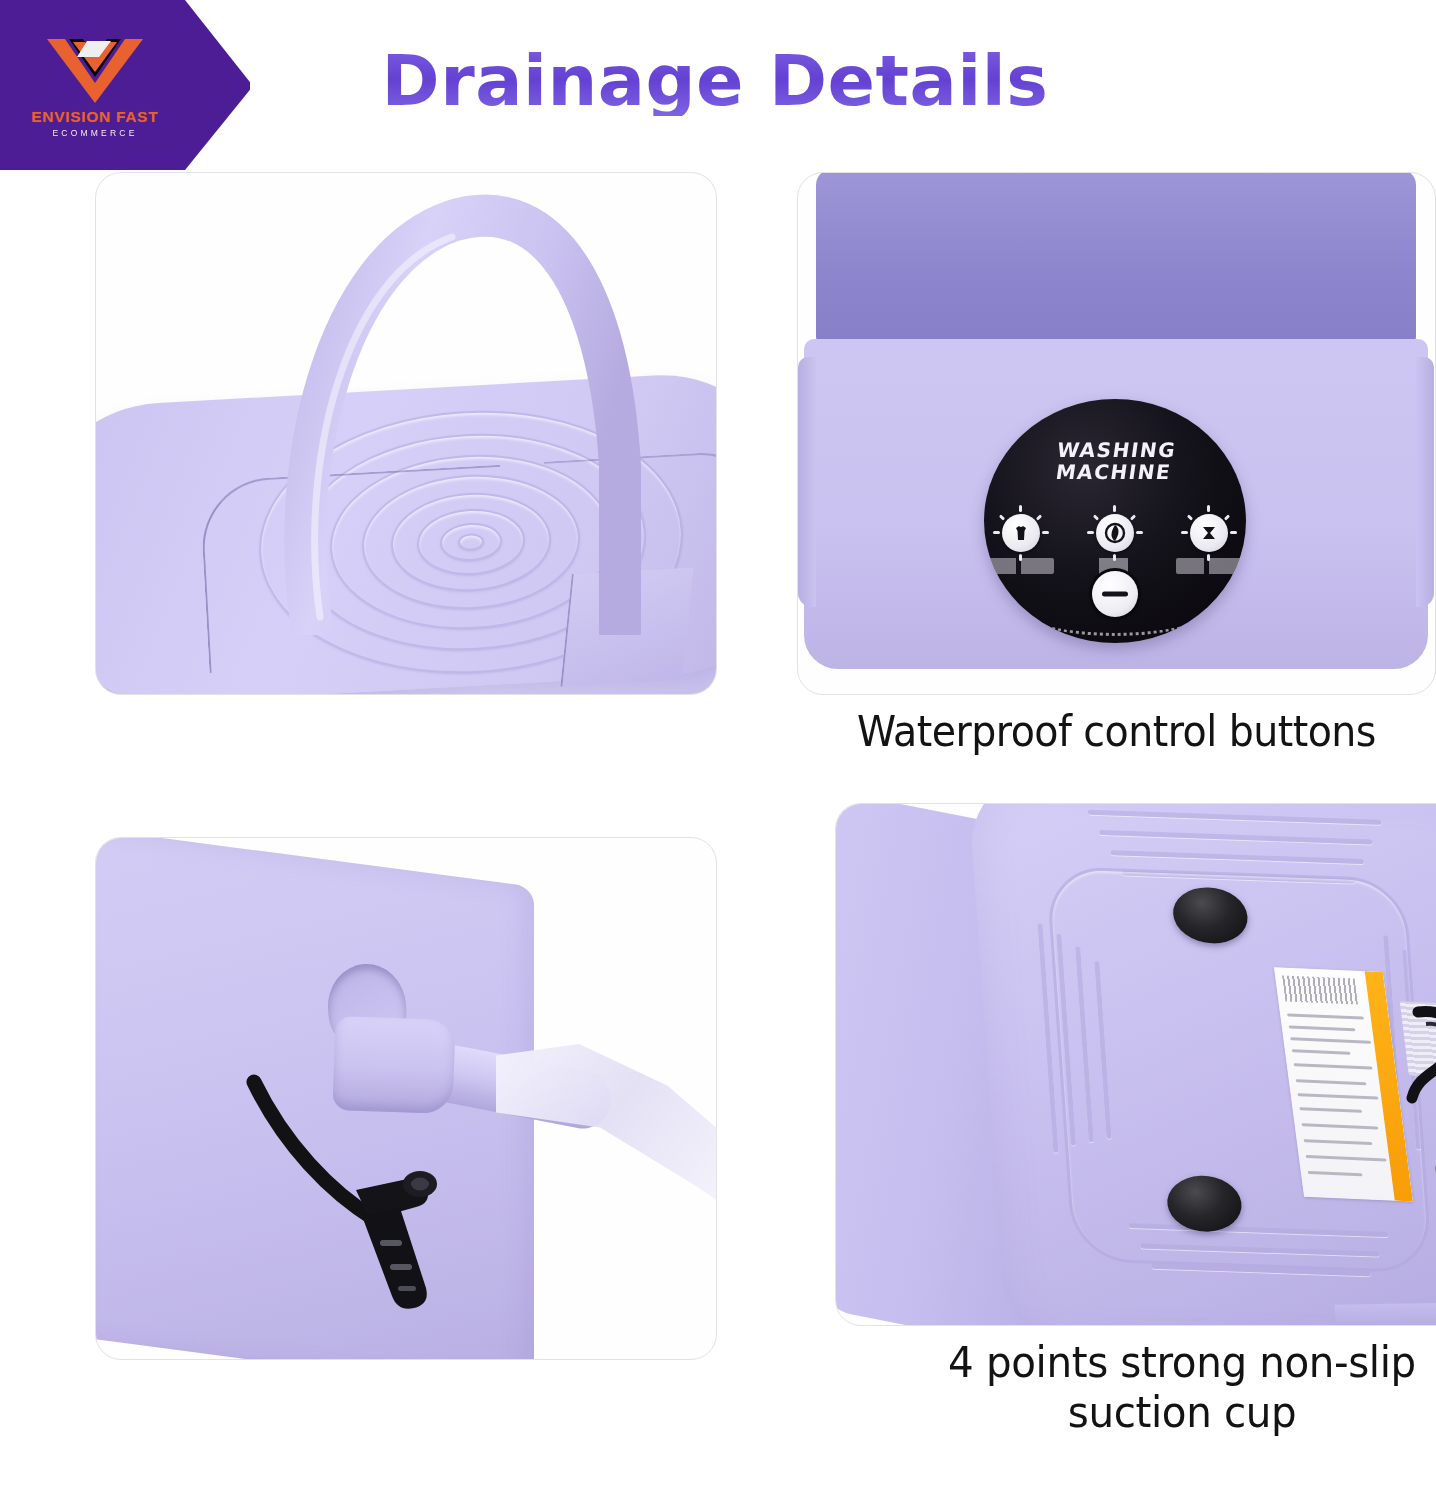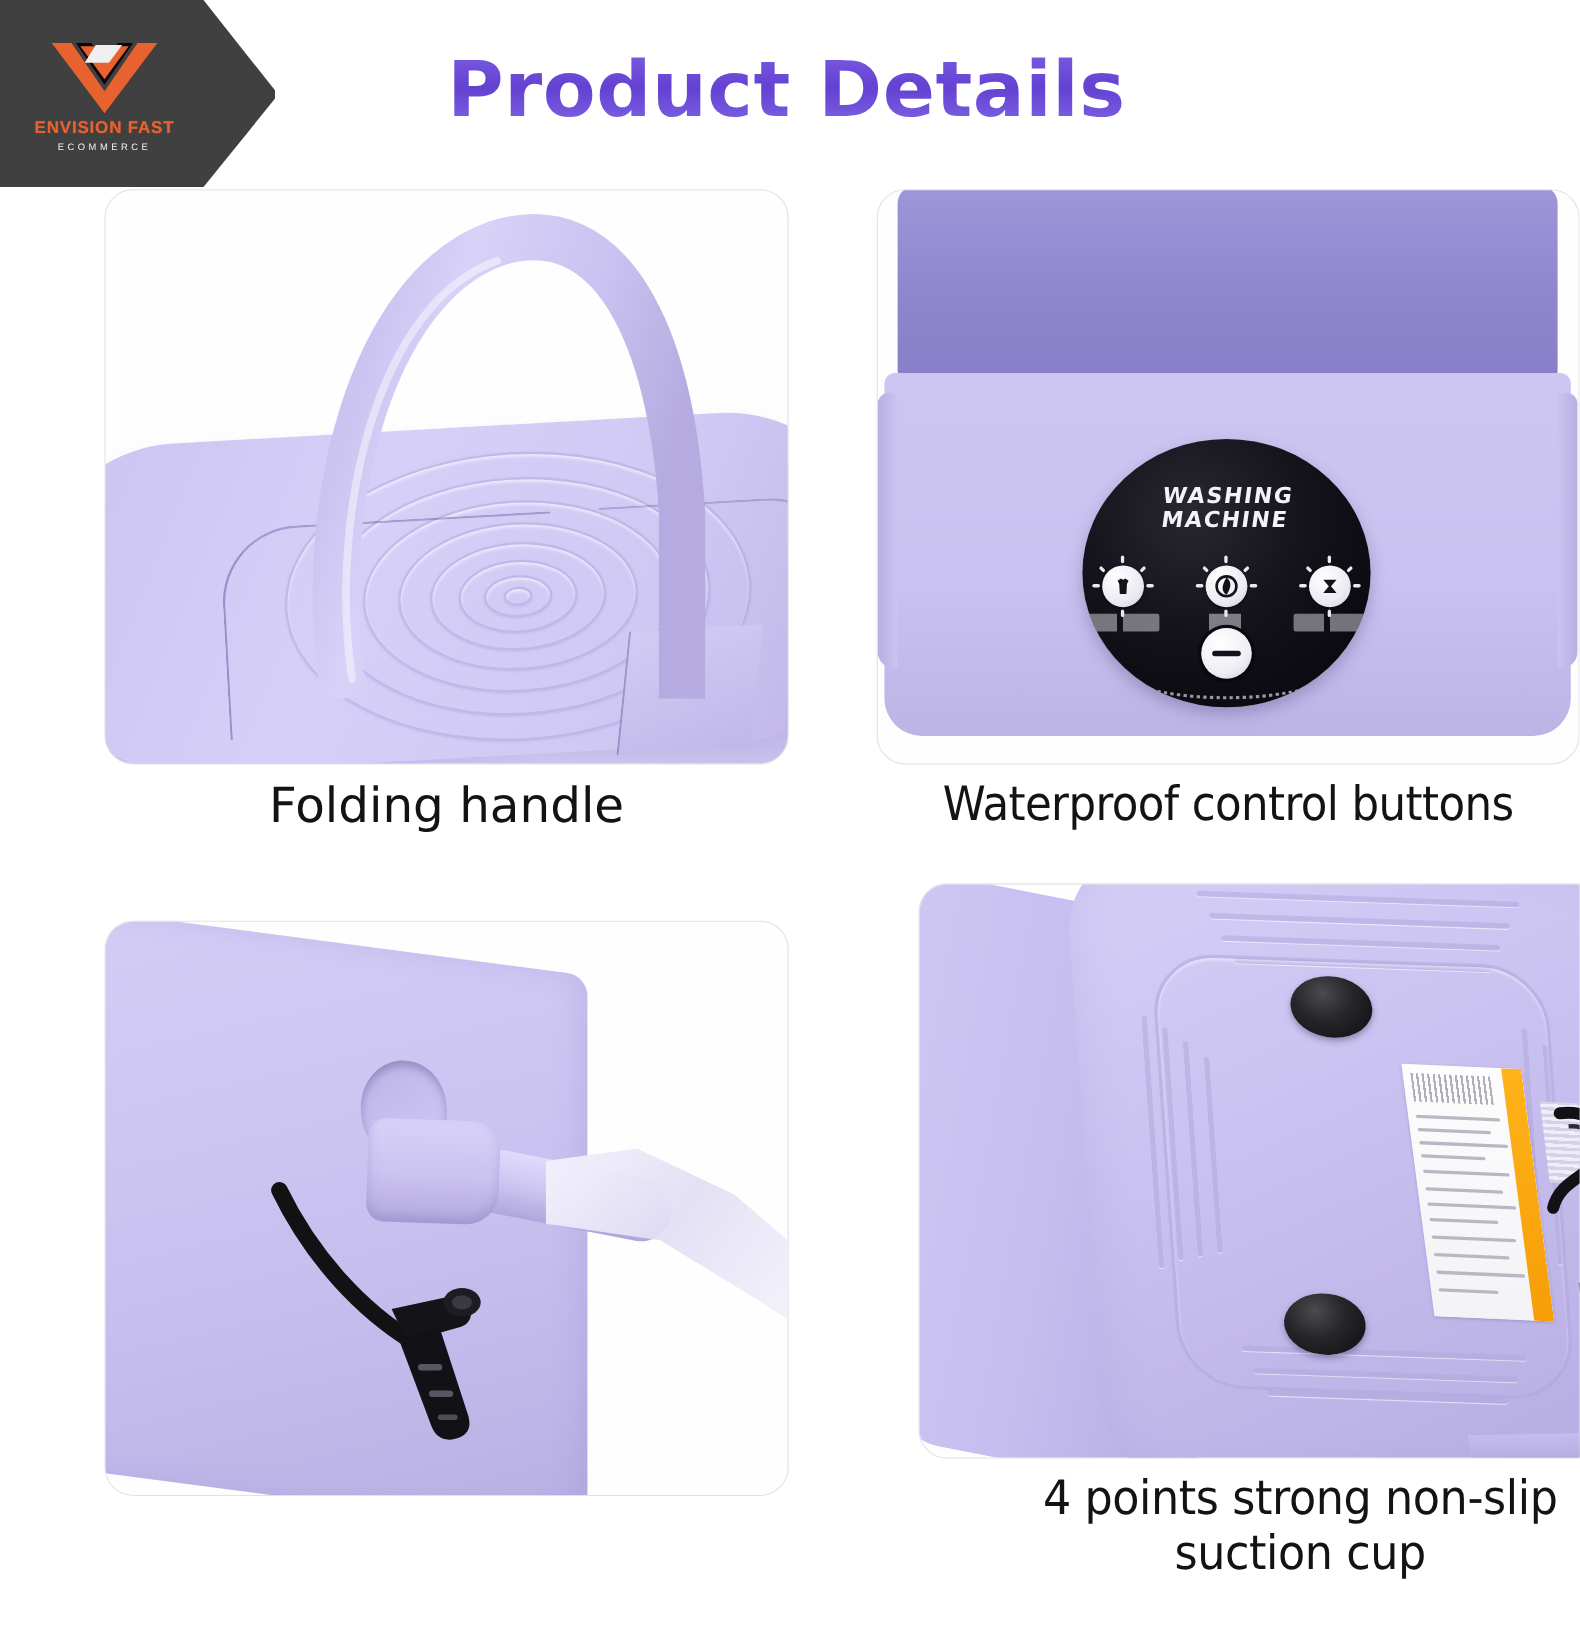--- a/index.html
+++ b/index.html
@@ -7,21 +7,21 @@
     width:1436px;height:1500px;
     background:#ffffff;
     font-family:"Liberation Sans", sans-serif;
     overflow:hidden;
     position:relative;
   }
 
   
   .brand-banner{
     position:absolute;left:0;top:0;width:250px;height:170px;
-    background:#404040;
+    background:#4c1d95;
     clip-path:polygon(0 0, 185px 0, 253px 86px, 185px 170px, 0 170px);
     overflow:hidden;
   }
   .brand-inner{
     position:absolute;left:0;top:0;width:190px;height:170px;
     display:flex;flex-direction:column;align-items:center;justify-content:center;
   }
   .logo-mark{position:relative;width:104px;height:70px;margin-top:2px;}
   .logo-mark svg{display:block;width:104px;height:70px;}
   .brand-name{
@@ -326,21 +326,21 @@
         <polygon points="26,4 40,4 52,22 64,4 78,4 52,42" fill="#0a0607"></polygon>
         <polygon points="30,7 42,7 52,22 62,7 74,7 52,37" fill="#e8622f"></polygon>
         <polygon points="44,6 68,6 56,22 34,22" fill="#f0efef"></polygon>
       </svg>
     </div>
     <div class="brand-name">ENVISION FAST</div>
     <div class="brand-sub">ECOMMERCE</div>
   </div>
 </div>
 
-<div class="page-title">Product Details</div>
+<div class="page-title">Drainage Details</div>
 
 <div class="grid">
 
   <div class="cell cell-tl">
     <div class="photo">
       <div class="p1-body"></div>
       <div class="p1-lid"></div>
       <div class="p1-rings">
         <div class="ring" style="width:420px;height:258px;"></div>
         <div class="ring" style="width:346px;height:212px;"></div>
@@ -362,21 +362,20 @@
               <stop offset="35%" stop-color="#d8d2f8"></stop>
               <stop offset="70%" stop-color="#cac2f0"></stop>
               <stop offset="100%" stop-color="#b5abe0"></stop>
             </linearGradient>
           </defs>
           <path d="M96 462 C 70 300, 120 96, 236 56 C 340 24, 394 140, 404 300 L 404 468" fill="none" stroke="url(#hg)" stroke-width="42" stroke-linecap="round"></path>
           <path d="M104 452 C 82 300, 128 110, 236 72" fill="none" stroke="rgba(255,255,255,.45)" stroke-width="7" stroke-linecap="round"></path>
         </svg>
       </div>
     </div>
-    <div class="caption">Folding handle</div>
   </div>
 
   <div class="cell cell-tr">
     <div class="photo">
       <div class="p2-lid"></div>
       <div class="p2-body"></div>
       <div class="p2-panel">
         <div class="wm-text">
           <span>WASHING</span><br>
           <span>MACHINE</span>

